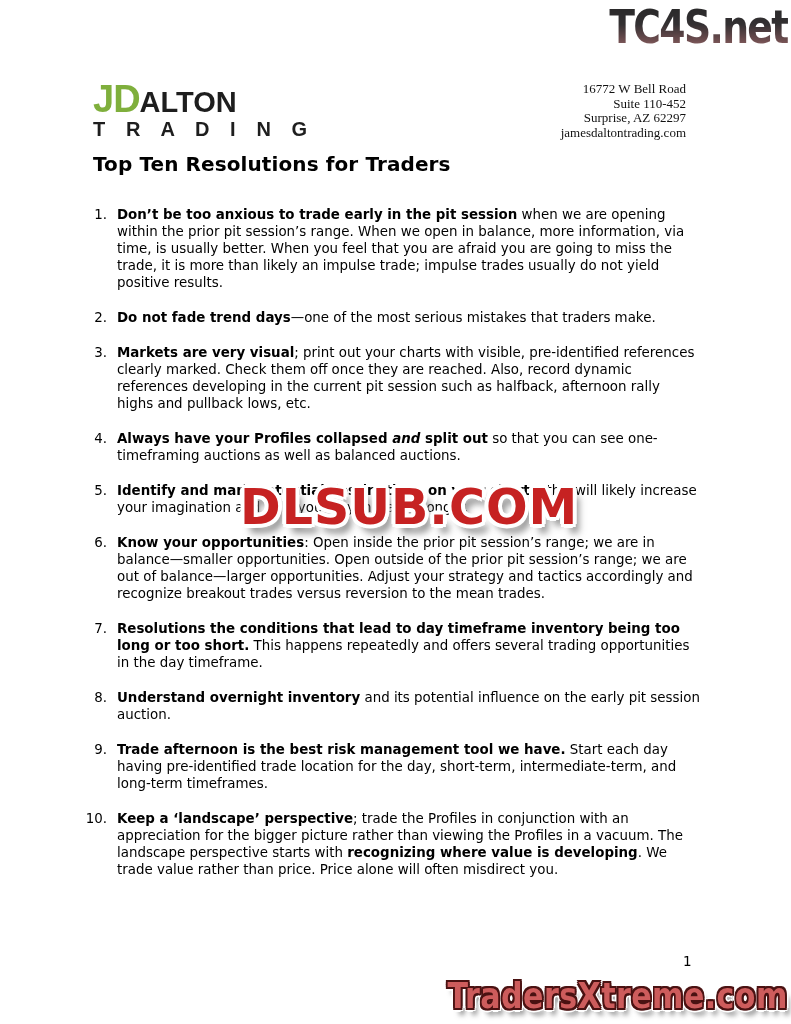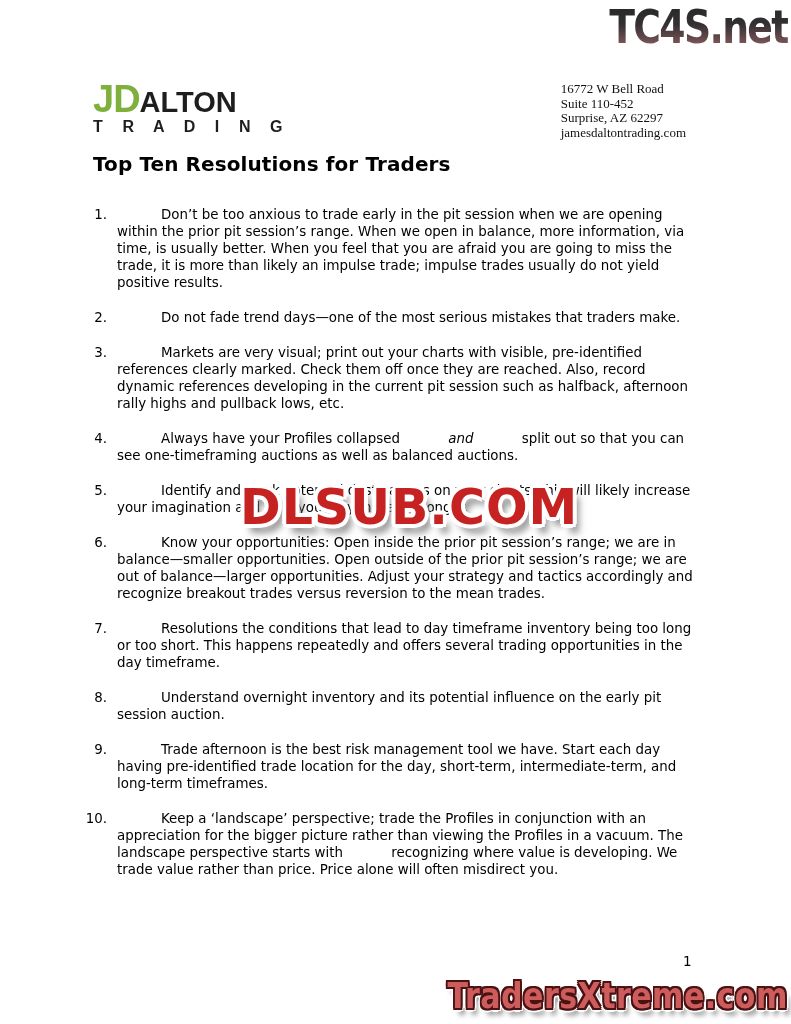--- a/index.html
+++ b/index.html
@@ -29,28 +29,28 @@
     font-weight: bold; font-size: 38px; letter-spacing: -1px;
     color: var(--logo-green, #7FAF3C);
   }
   .logo-alton {
     font-family: "Liberation Sans", sans-serif;
     font-weight: bold; font-size: 29px; letter-spacing: 0px;
     color: var(--logo-dark, #1E1E1E);
   }
   .logo-line2 {
     font-family: "Liberation Sans", sans-serif;
-    font-weight: bold; font-size: 16px; letter-spacing: 7.6px;
+    font-weight: bold; font-size: 20px; letter-spacing: 7.6px;
     color: var(--logo-dark, #1E1E1E);
     margin-top: 1px;
   }
   .address {
     font-family: "Liberation Serif", serif;
     font-size: 13px; line-height: 14.5px;
-    text-align: left; color: #111;
+    text-align: right; color: #111;
     padding-top: 2px;
   }
 
   
   .doc-title {
     position: absolute;
     top: 152px; left: 93px;
     font-size: 20px; font-weight: bold;
     letter-spacing: 0.1px;
   }
@@ -59,21 +59,21 @@
     top: 206px; left: 85px;
     width: 618px;
     font-size: 13.4px; line-height: 17px;
   }
   .item { display: flex; margin-bottom: 18px; }
   .item .num {
     flex: 0 0 22px; text-align: right;
     margin-right: 10px;
   }
   .item .item-text { width: 583px; }
-  .b { font-weight: normal; margin-left: 44px; }
+  .b { font-weight: bold; }
   .i { font-style: italic; }
 
   
   .page-number {
     position: absolute;
     left: 683px; top: 953px;
     font-size: 13.5px;
   }
 
   

